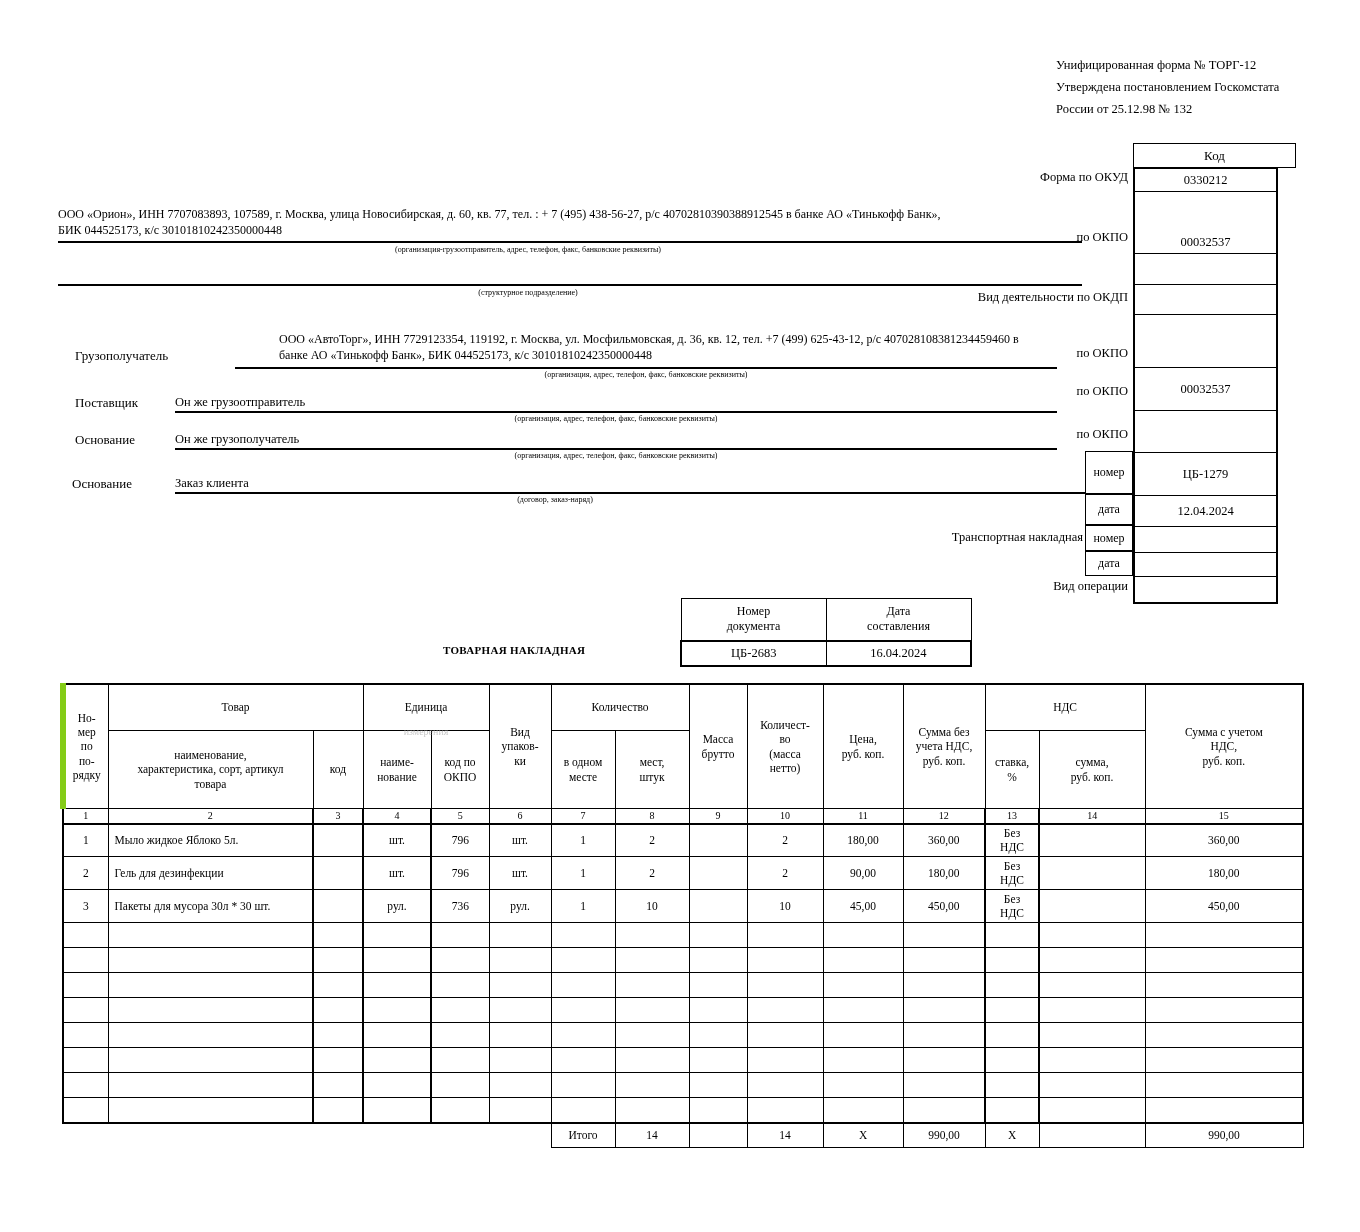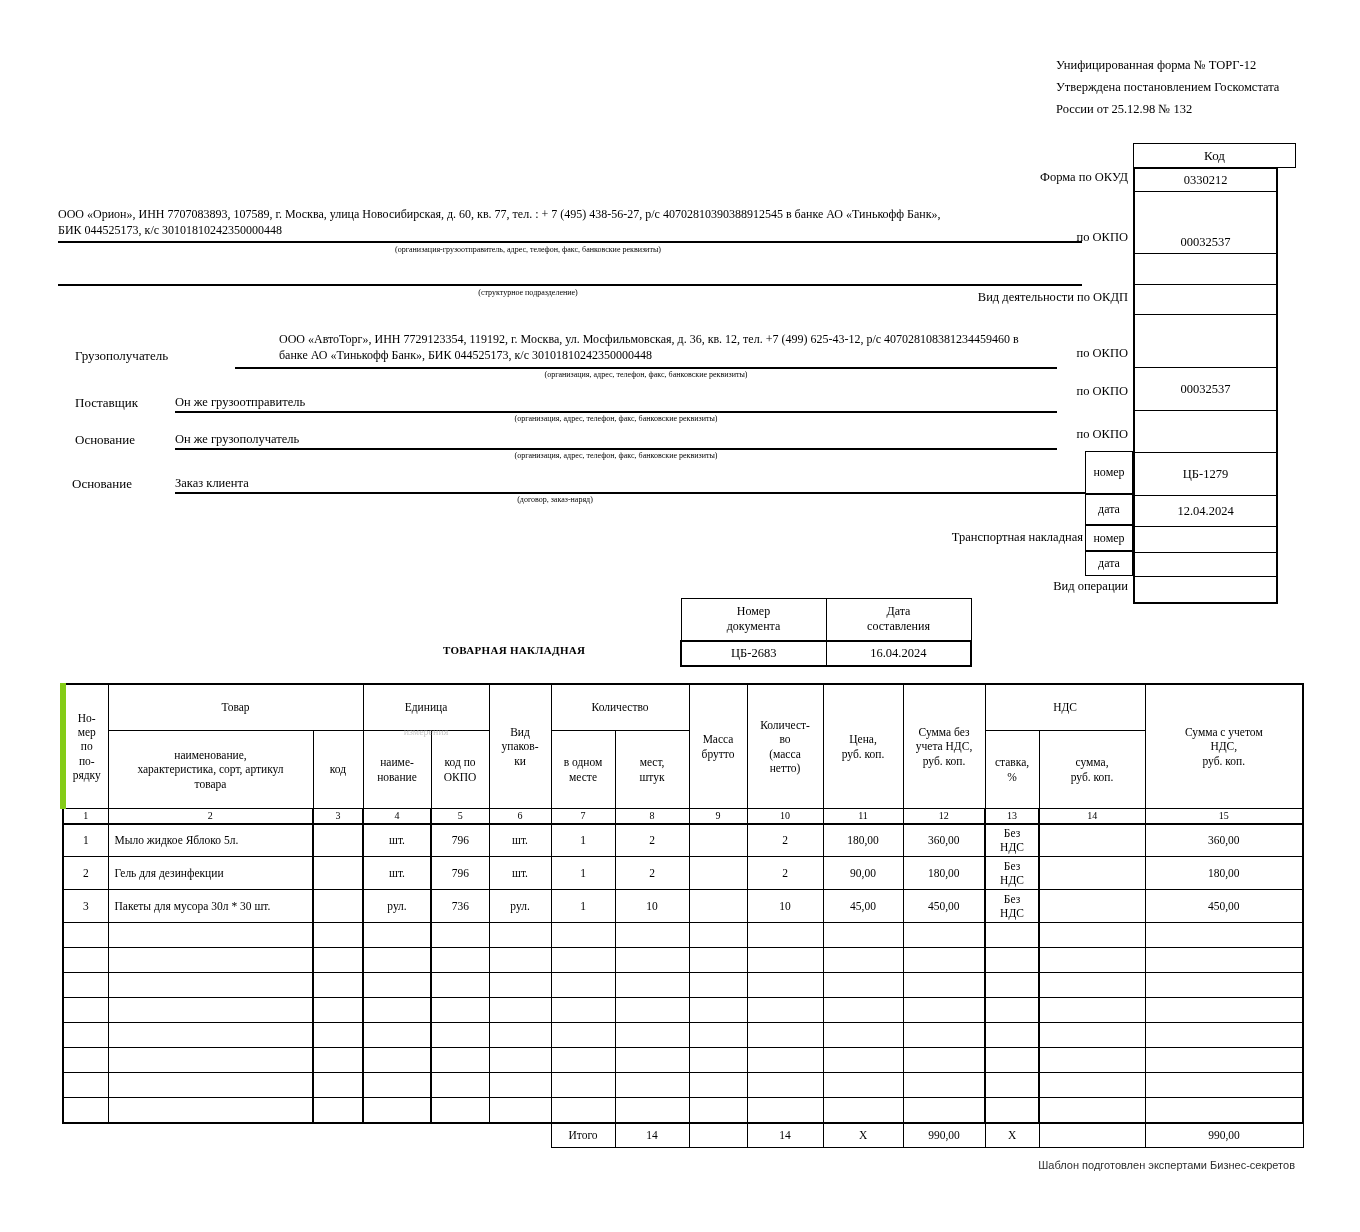--- a/index.html
+++ b/index.html
@@ -430,14 +430,13 @@
           <td>14</td>
           <td>X</td>
           <td>990,00</td>
           <td>X</td>
           <td></td>
           <td>990,00</td>
         </tr>
       </tbody>
   </table>
 
-  <div class="abs footer" style="left:600px;top:1159px;width:695px;">Шаблон подготовлен экспертами Бизнес-секретов</div>
 </div>
 
 </body></html>

